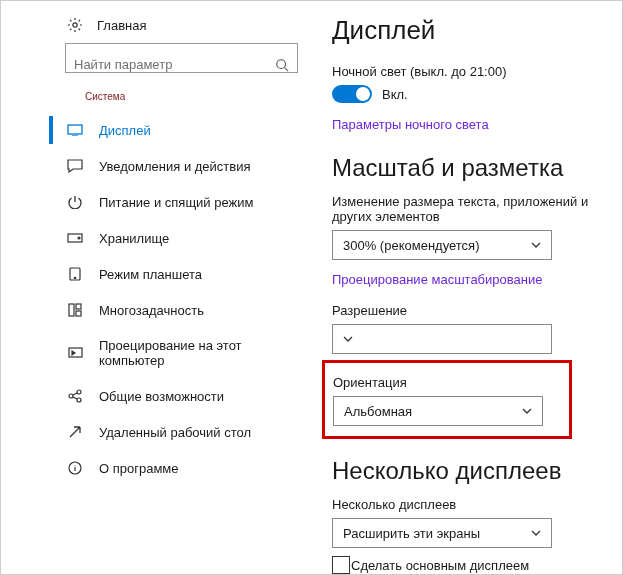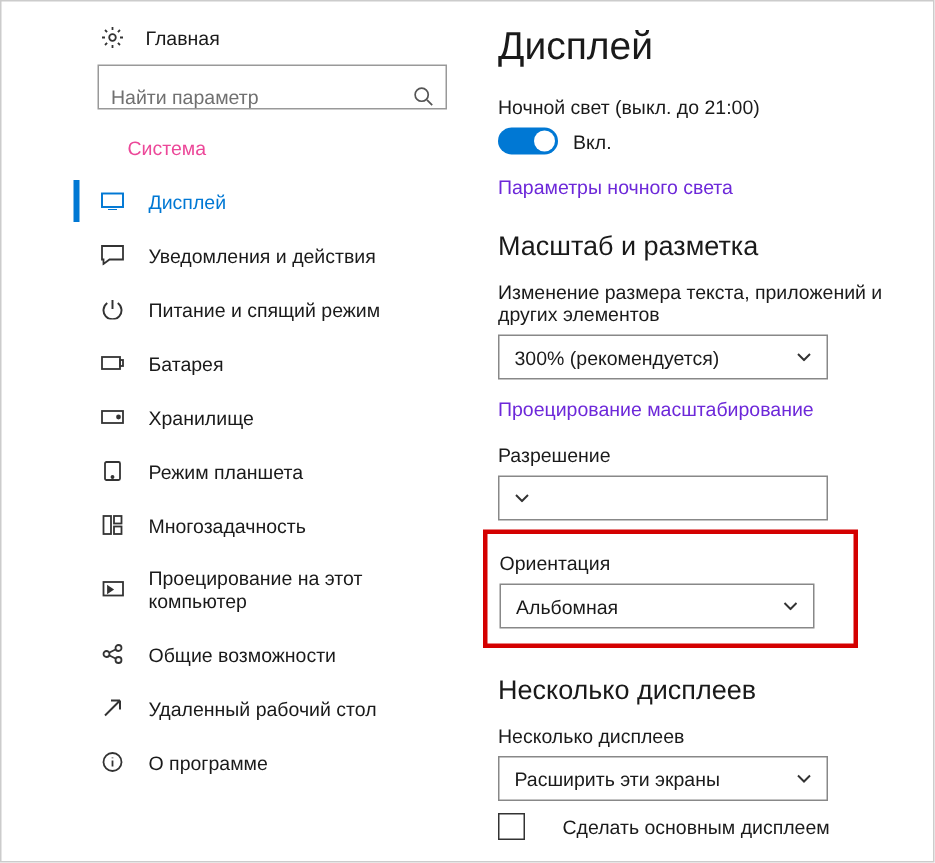--- a/index.html
+++ b/index.html
@@ -25,34 +25,34 @@
     align-items: center;
     gap: 14px;
     padding: 4px 18px 10px 18px;
     font-size: 13px;
   }
   .searchbox {
     margin: 0 16px 18px 16px;
     border: 1px solid #999;
     height: 30px;
     display: flex;
-    align-items: flex-start;
-    padding: 13px 8px;
+    align-items: flex-end;
+    padding: 0 8px;
     color: #707070;
   }
   .searchbox input {
     border: none; outline: none; flex: 1; font-size: 13px; color: #444;
     background: transparent;
   }
   .searchbox input::placeholder { color: #707070; }
   .sb-icon { color: #555; }
   .group-label {
     padding: 0 18px 10px 36px;
-    font-size: 13px;
-    color: #ec4899;
+    font-size: 10px;
+    color: #7f1d1d;
   }
   .nav-item {
     display: flex;
     align-items: center;
     gap: 16px;
     padding: 10px 18px;
     font-size: 13px;
     cursor: pointer;
   }
   .nav-item.active { color: #0078d4; position: relative; }
@@ -63,21 +63,21 @@
     width: 4px;
     background: #0078d4;
   }
   .nav-icon { width: 16px; height: 16px; display: inline-flex; align-items: center; justify-content: center; flex-shrink: 0; }
   .main {
     flex: 1;
     padding: 14px 20px 0 18px;
     overflow-y: auto;
   }
   h1 { font-size: 26px; font-weight: 400; margin-bottom: 18px; }
-  h2 { font-size: 18px; font-weight: 400; margin: 18px 0 12px 0; }
+  h2 { font-size: 24px; font-weight: 400; margin: 18px 0 12px 0; }
   .label { font-size: 13px; margin: 8px 0 6px 0; }
   .toggle-row { display: flex; align-items: center; gap: 10px; margin-bottom: 8px; }
   .toggle {
     width: 40px; height: 18px; border-radius: 10px;
     background: #0078d4; position: relative;
   }
   .toggle::after {
     content: ""; position: absolute; right: 2px; top: 2px;
     width: 14px; height: 14px; border-radius: 50%; background: #fff;
   }
@@ -87,21 +87,21 @@
     display: flex; align-items: center; justify-content: space-between;
     padding: 0 10px; font-size: 13px; background: #fff;
     margin-bottom: 6px;
   }
   .highlight-box {
     border: 3px solid #d40000;
     padding: 4px 8px 10px 8px;
     margin: 6px 0 2px -10px;
     width: 250px;
   }
-  .checkbox-row { display: flex; align-items: center; gap: 25px; margin: 8px 0; }
+  .checkbox-row { display: flex; align-items: center; gap: 1px; margin: 8px 0; }
   .checkbox {
     width: 18px; height: 18px; border: 1px solid #333; background: #fff;
   }
   svg { display: block; }
 </style>
 </head>
 <body>
 
 <div class="container">
 
@@ -150,29 +150,20 @@
     <div class="nav-item">
       <span class="nav-icon">
         <svg width="14" height="14" viewBox="0 0 14 14" fill="none" stroke="#333" stroke-width="1.3">
             <path d="M7 1v6"></path>
             <path d="M3.5 3a6 6 0 1 0 7 0"></path>
           </svg>
       </span>
       <span>Питание и спящий режим</span>
     </div>
 
-    <div class="nav-item">
-      <span class="nav-icon">
-        <svg width="16" height="10" viewBox="0 0 16 10" fill="none" stroke="#333" stroke-width="1.2">
-            <rect x="1" y="1" width="12" height="8"></rect>
-            <rect x="13" y="3" width="2" height="4"></rect>
-          </svg>
-      </span>
-      <span>Батарея</span>
-    </div>
 
     <div class="nav-item">
       <span class="nav-icon">
         <svg width="16" height="10" viewBox="0 0 16 10" fill="none" stroke="#333" stroke-width="1.2">
             <rect x="1" y="1" width="14" height="8"></rect>
             <circle cx="12" cy="5" r="1" fill="#333"></circle>
           </svg>
       </span>
       <span>Хранилище</span>
     </div>

